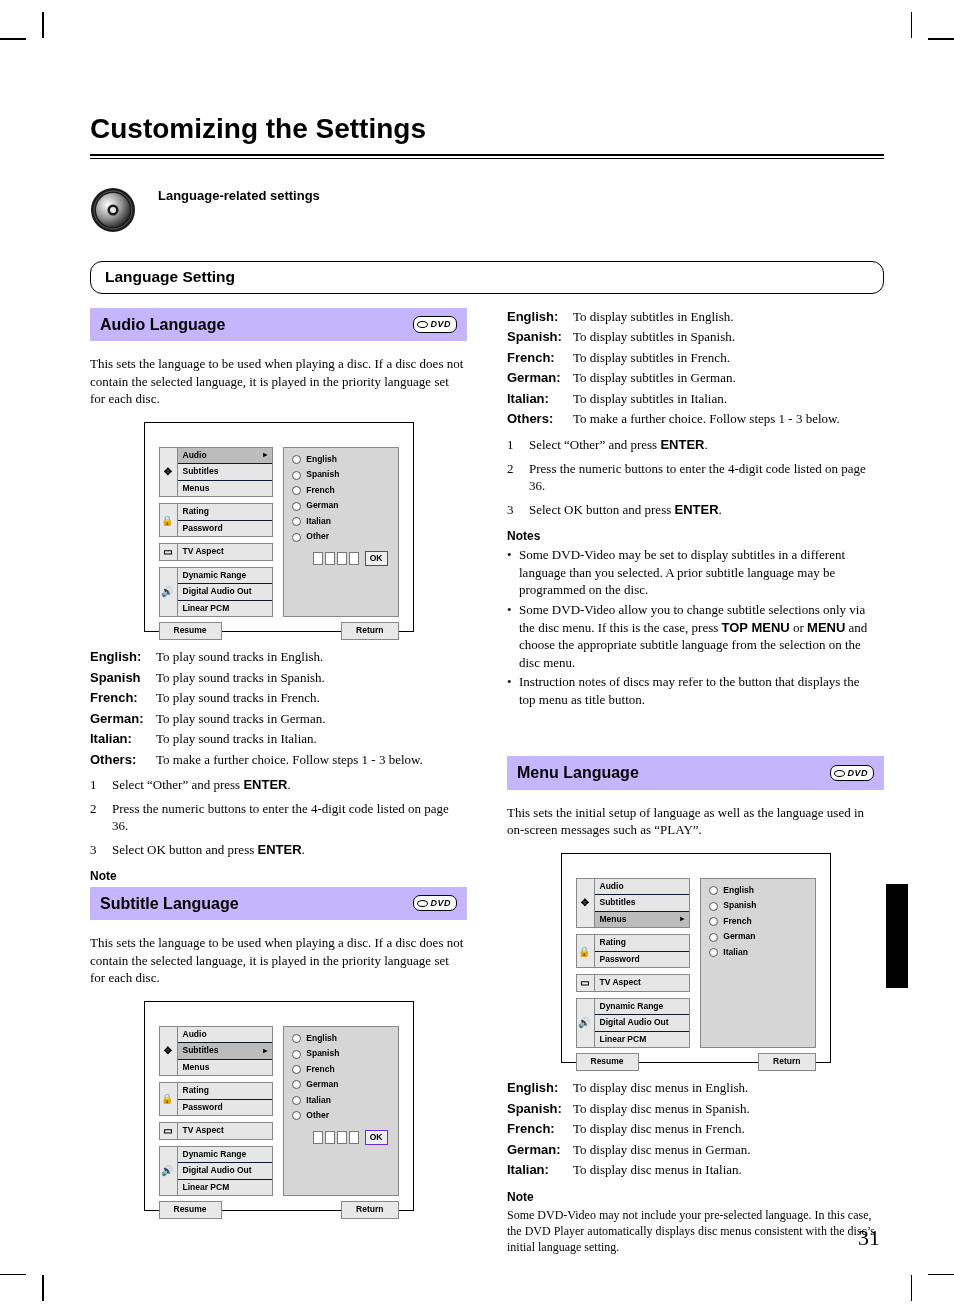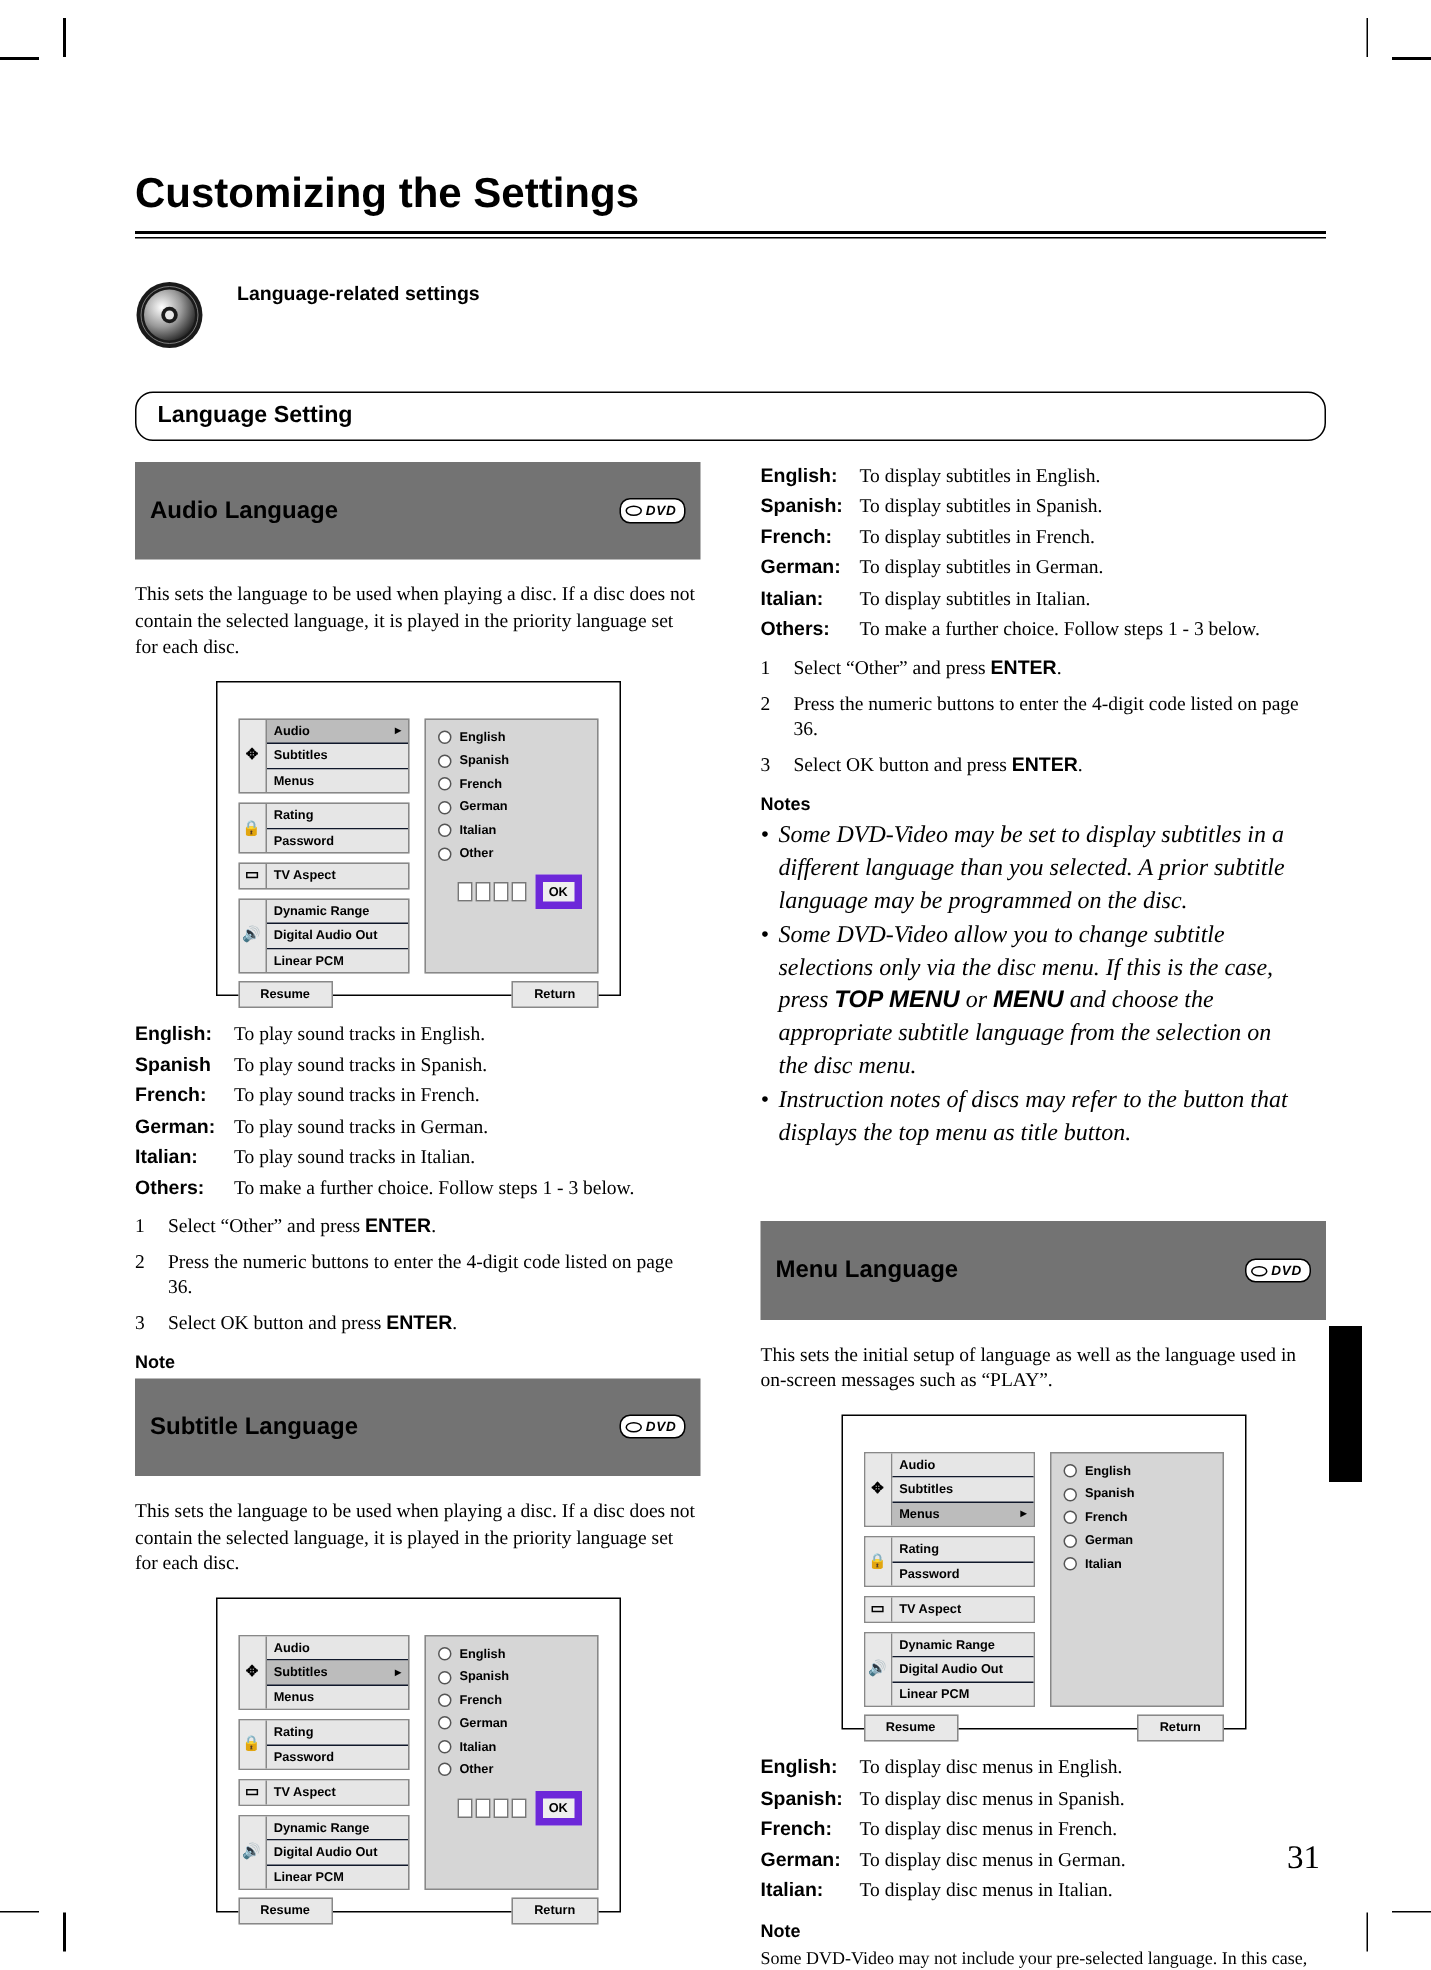--- a/index.html
+++ b/index.html
@@ -67,25 +67,25 @@
     margin-bottom: 14px;
   }
 
   .columns {
     display: flex;
     gap: 40px;
   }
   .col { width: 50%; }
 
   .sub-head {
-    background: #737373;
+    background: #c4b5fd;
     font-family: Arial, Helvetica, sans-serif;
     font-weight: bold;
     font-size: 16px;
-    padding: 22px 10px;
+    padding: 6px 10px;
     display: flex;
     justify-content: space-between;
     align-items: center;
     margin-bottom: 14px;
   }
   .dvd-badge {
     display: inline-flex;
     align-items: center;
     gap: 2px;
     font-family: Arial, Helvetica, sans-serif;
@@ -153,21 +153,21 @@
   }
   .osd-codebox {
     margin-top:6px;
     display:flex; gap:2px; align-items:center; justify-content:flex-end;
     padding-right:6px;
   }
   .osd-codebox .digit {
     width:10px; height:13px; border:1px solid #777; background:#fff;
   }
   .osd-codebox .ok {
-    border:5px solid #6d28d9; background:#eee; padding:1px 4px; margin-left:4px;
+    border:1px solid #6d28d9; background:#eee; padding:1px 4px; margin-left:4px;
   }
   .osd-footer { display:flex; justify-content:space-between; margin-top:5px;align-items:flex-end;}
   .osd-btn {
     border:1px solid #888; background:#e8e8e8;
     padding:2px 14px; font-size:8.5px;
   }
 
   .def-row { display:flex; margin:0 0 3px 0; }
   .def-term {
     font-family: Arial, Helvetica, sans-serif;
@@ -182,21 +182,21 @@
   .steps li .num { width:22px; flex-shrink:0; }
   .steps li .txt { flex:1; }
 
   .note-head {
     font-family: Arial, Helvetica, sans-serif;
     font-weight: bold;
     font-size: 12px;
     margin: 6px 0 2px 0;
   }
   .note-body { font-size: 12px; margin:0 0 18px 0;}
-  .bullets { margin:2px 16px 10px 0; padding:0; list-style:none; font-size:16px;font-style:italic;}
+  .bullets { margin:2px 16px 10px 0; padding:0; list-style:none; font-size:13px;}
   .bullets li { display:flex; margin-bottom:2px; }
   .bullets li::before { content:"•"; width:12px; flex-shrink:0; }
 
   .enter {
     font-family: Arial, Helvetica, sans-serif;
     font-weight: bold;
   }
   .topmenu {
     font-family: Arial, Helvetica, sans-serif;
     font-weight: bold;

